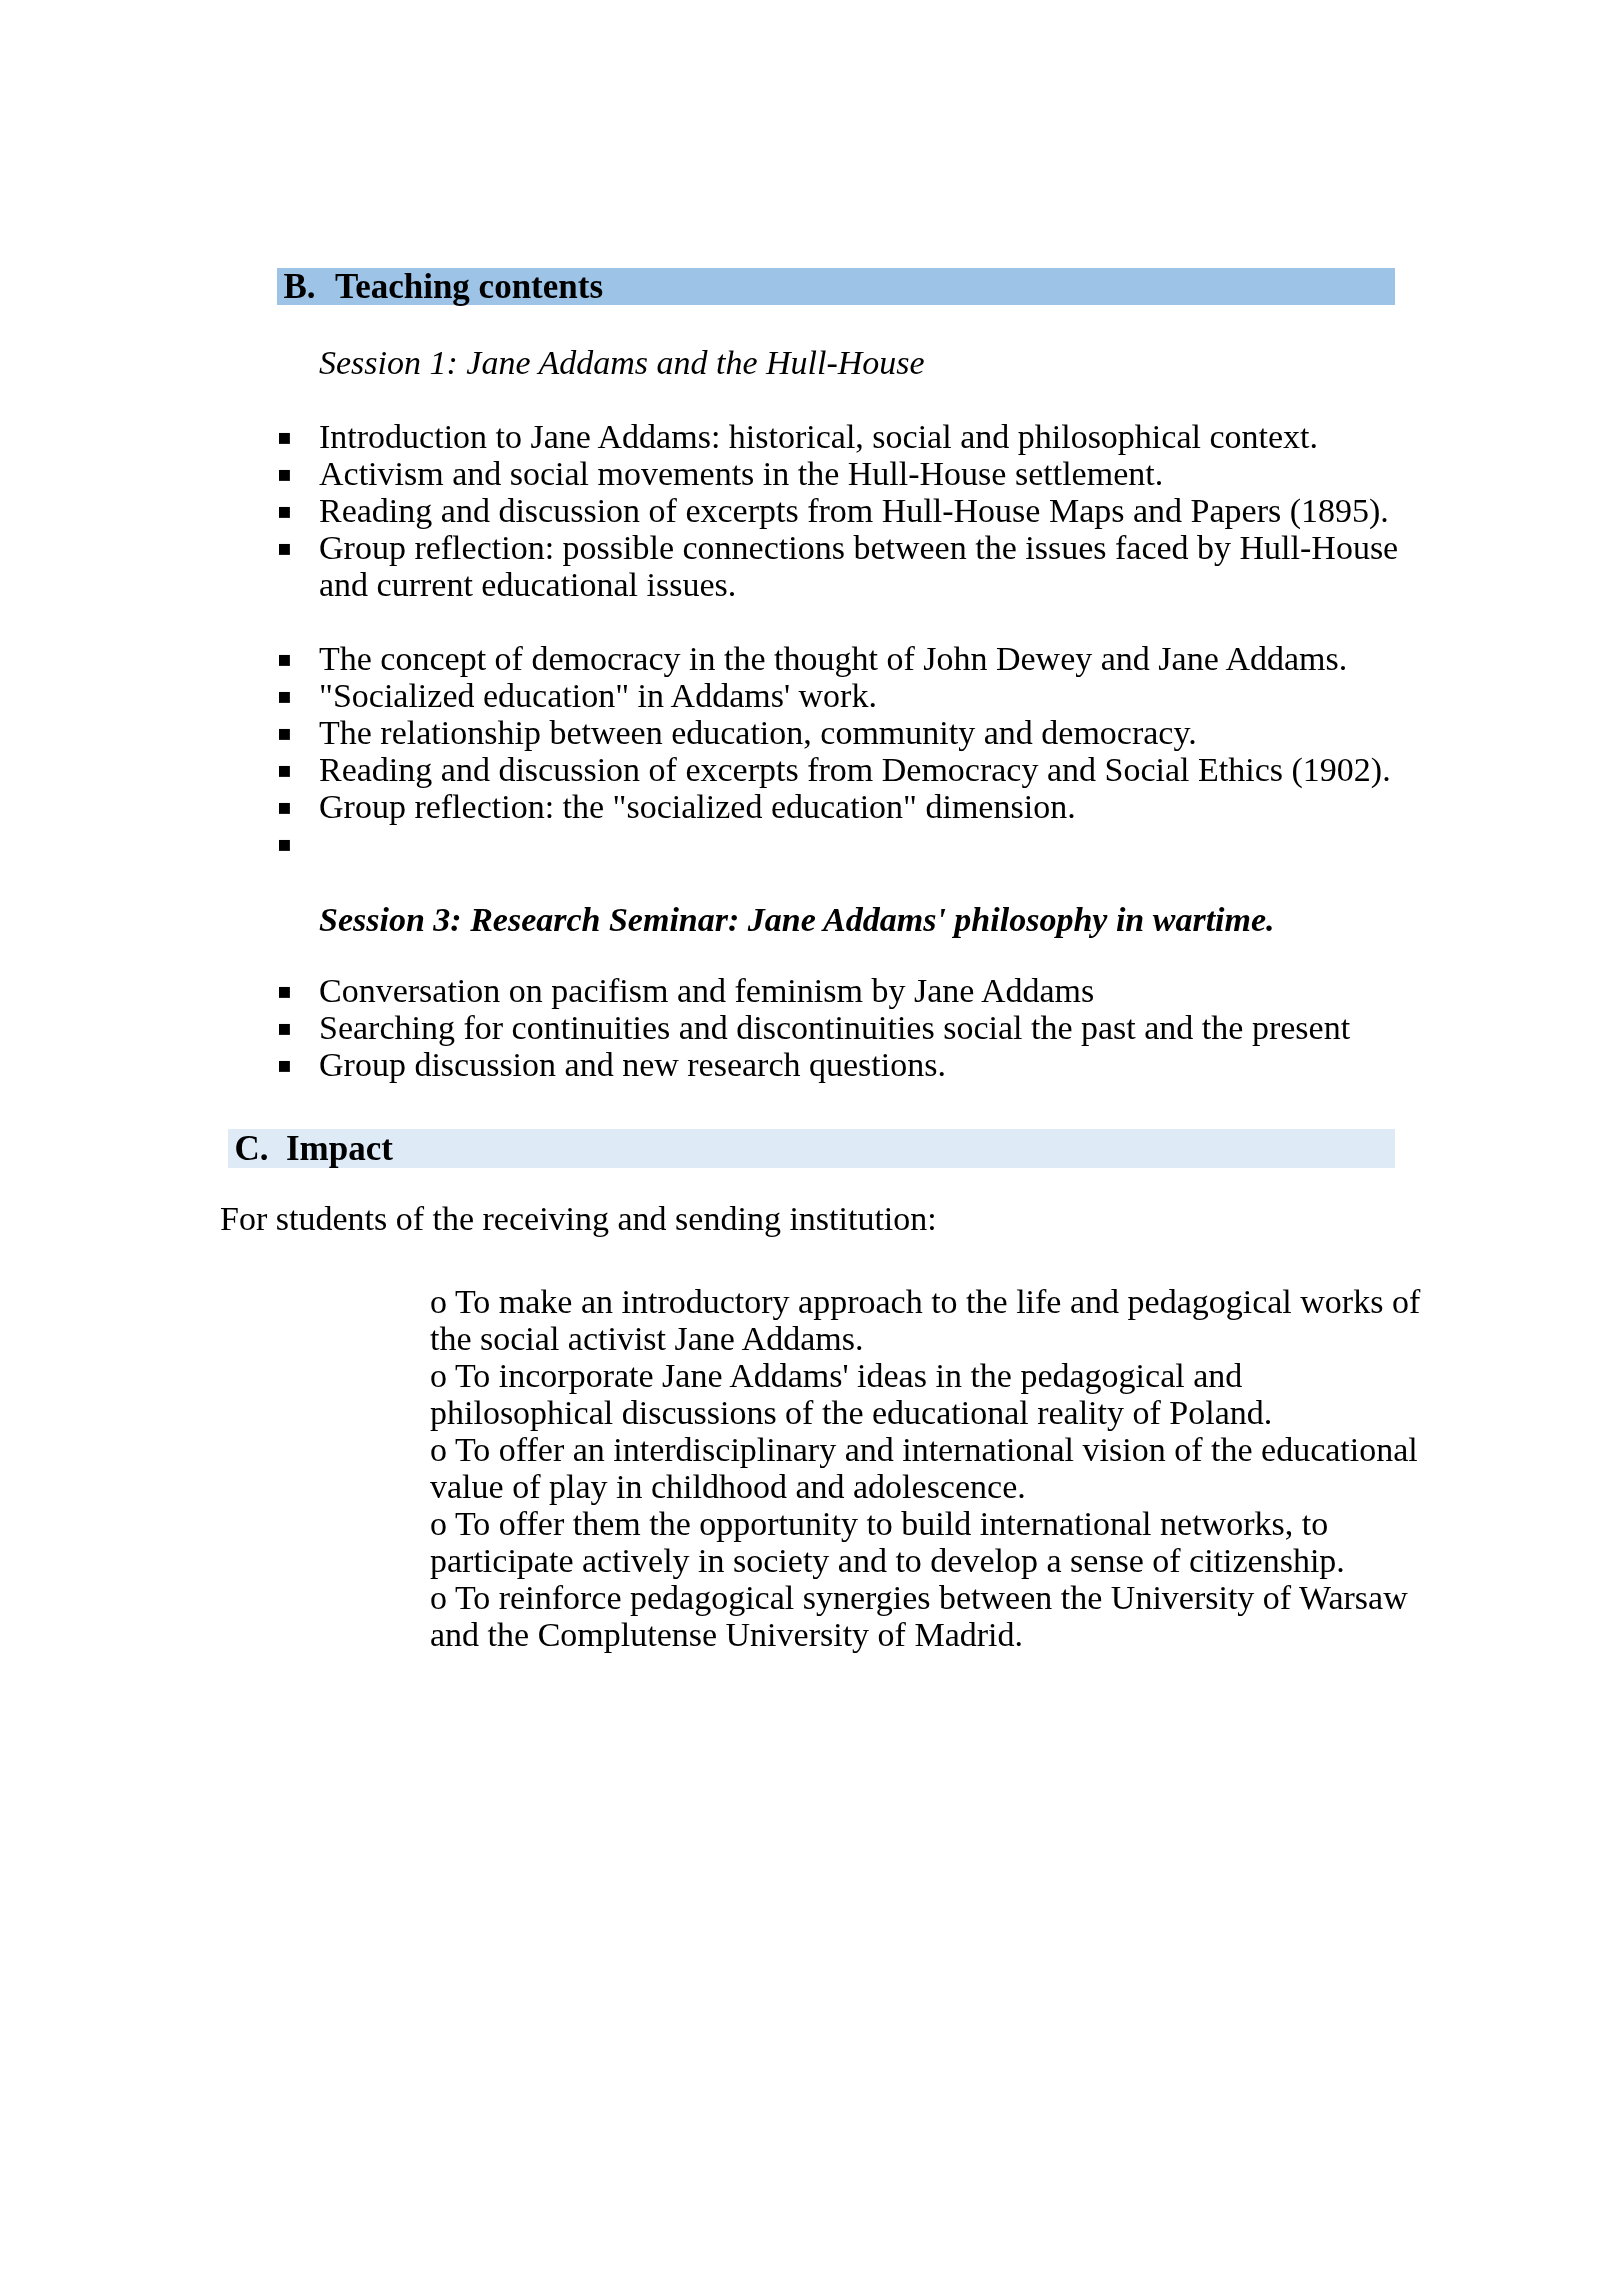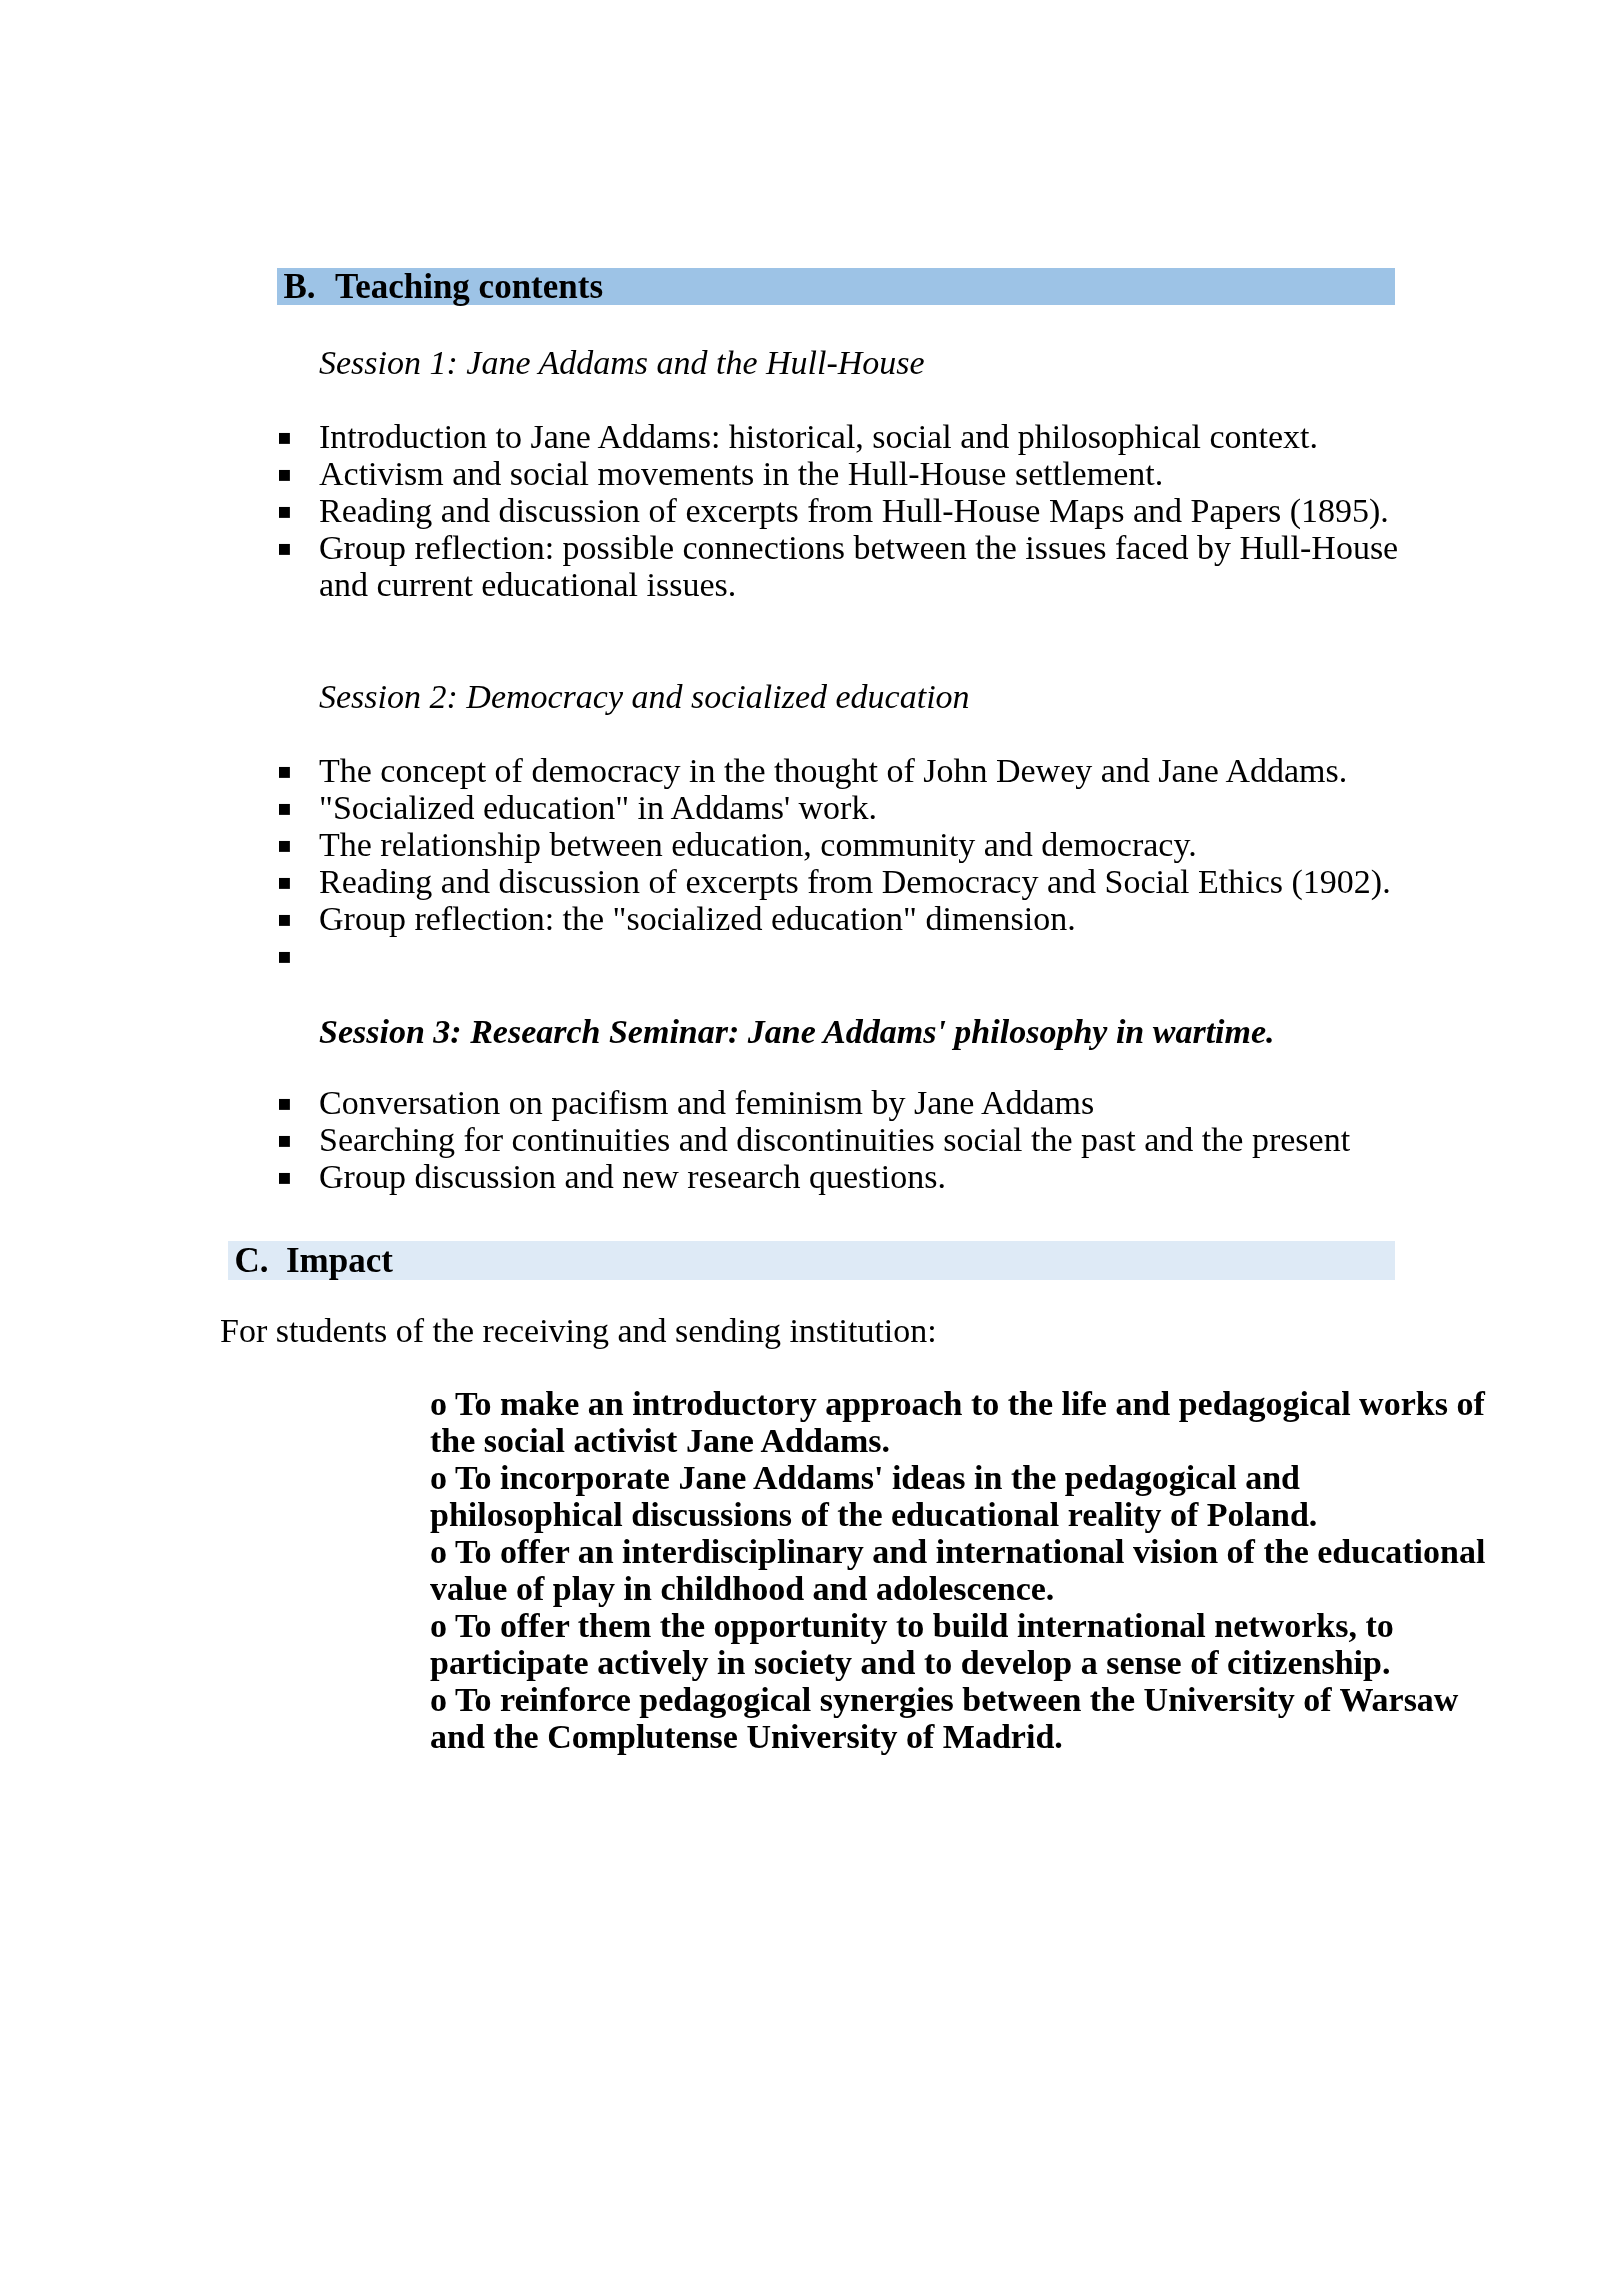--- a/index.html
+++ b/index.html
@@ -28,21 +28,21 @@
   ul.blist { list-style:none; margin-left:277px; margin-right:164px; }
   .list-1 { margin-top:37px; }
   .list-2 { margin-top:37px; }
   .list-3 { margin-top:34px; }
   ul.blist li { display:flex; }
   .bm { flex:none; width:42px; font-family:"DejaVu Sans",sans-serif; font-size:22px; line-height:37px; }
   .bt { white-space:pre-line; }
 
   
   .for-students { margin:32px 164px 0 220px; }
-  .olist { margin:36px 131px 0 430px;font-weight:bold; }
+  .olist { margin:46px 131px 0 430px; }
   .olist p { white-space:pre-line; }
 </style>
 </head>
 <body>
 
 <div class="page">
 
   <div class="hbar hbar-b">
     <span class="hletter">B.</span>
     <span class="htext">Teaching contents</span>
@@ -63,21 +63,20 @@
       <span class="bm">▪</span>
       <span class="bt">Reading and discussion of excerpts from Hull-House Maps and Papers (1895).</span>
     </li>
     <li>
       <span class="bm">▪</span>
       <span class="bt">Group reflection: possible connections between the issues faced by Hull-House
 and current educational issues.</span>
     </li>
   </ul>
 
-  <p class="session session-2">Session 2: Democracy and socialized education</p>
 
   <ul class="blist list-2">
     <li>
       <span class="bm">▪</span>
       <span class="bt">The concept of democracy in the thought of John Dewey and Jane Addams.</span>
     </li>
     <li>
       <span class="bm">▪</span>
       <span class="bt">"Socialized education" in Addams' work.</span>
     </li>

